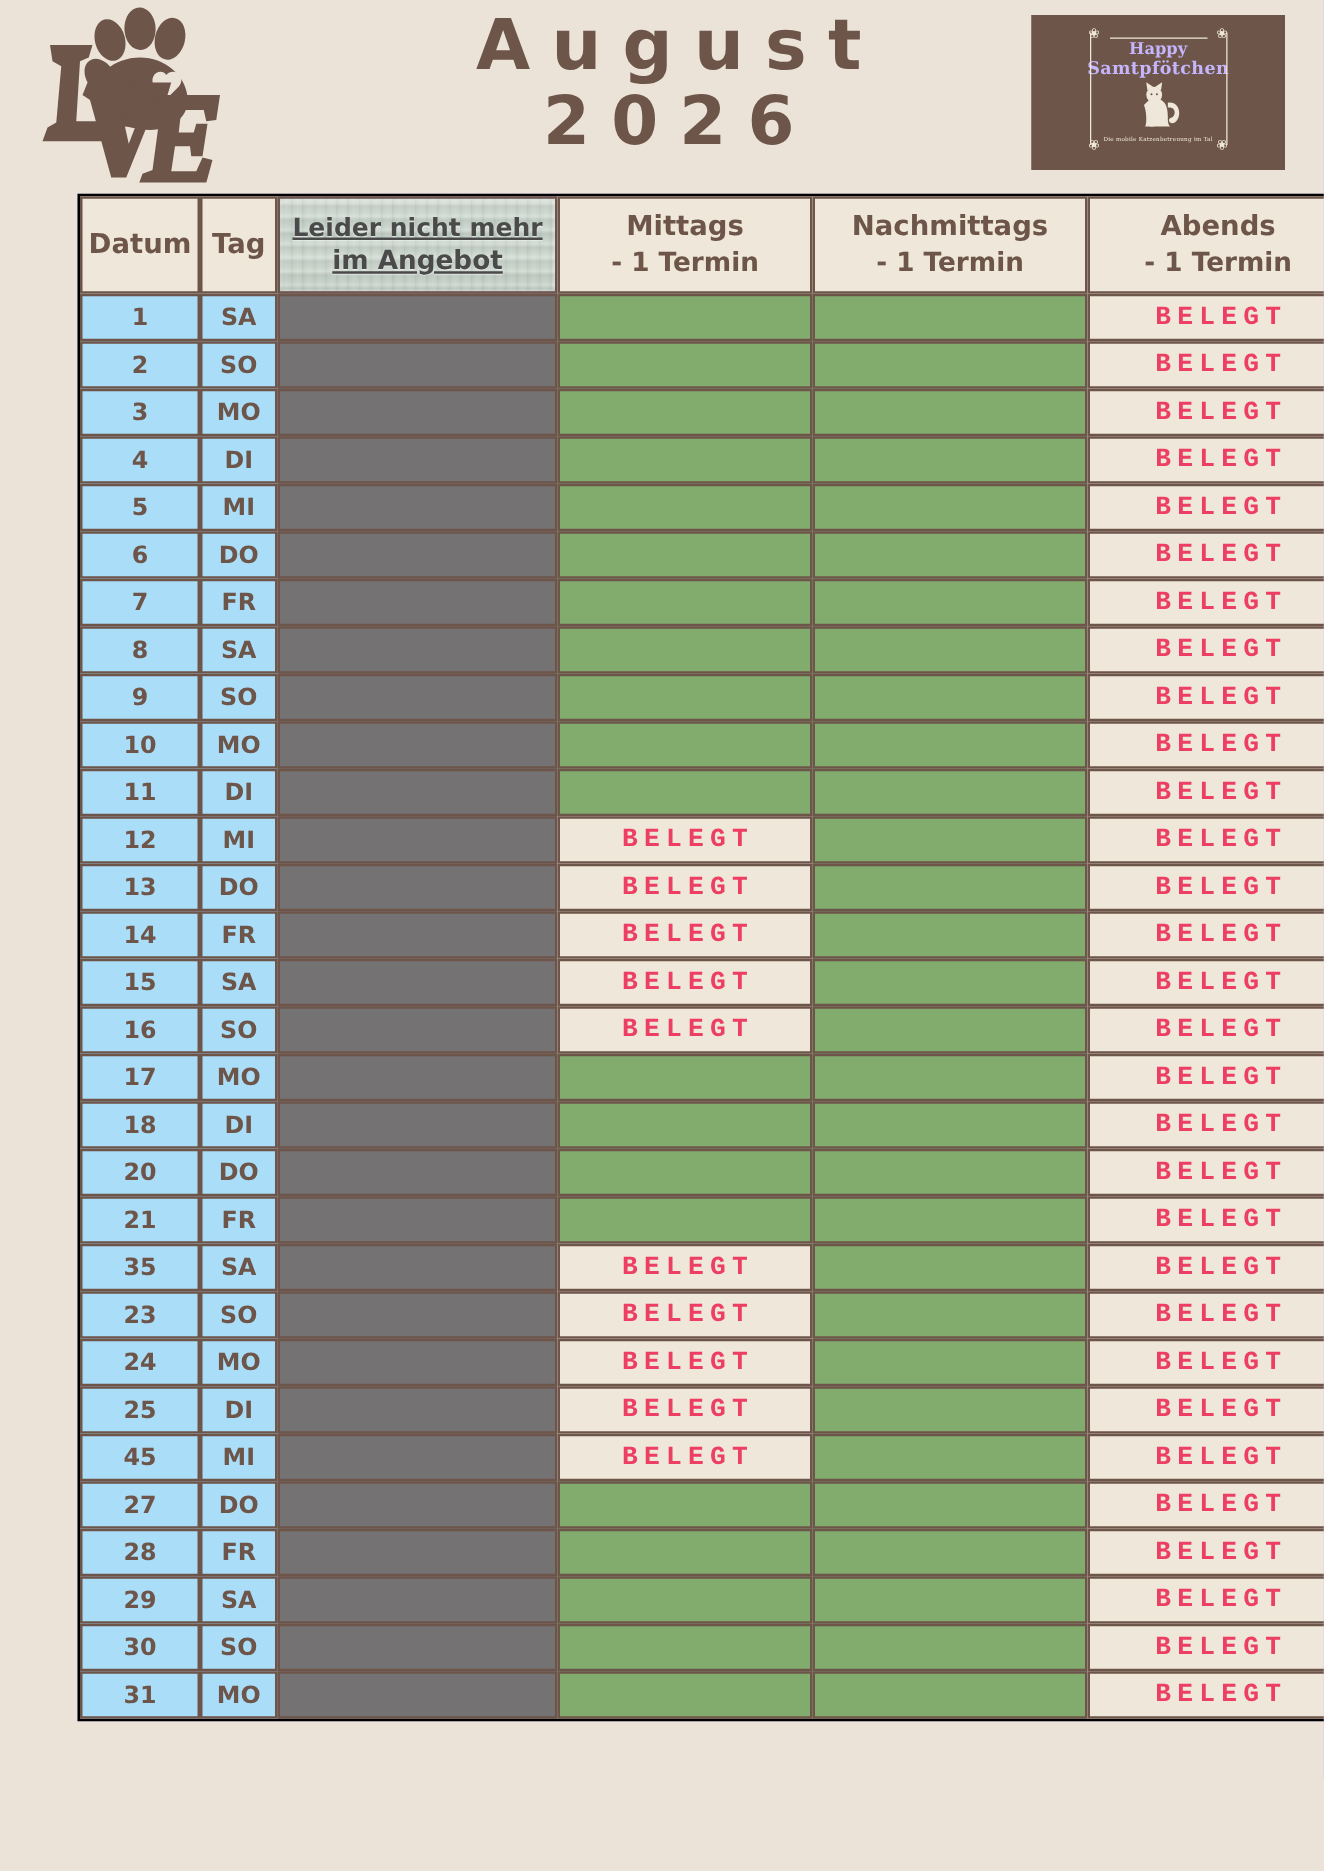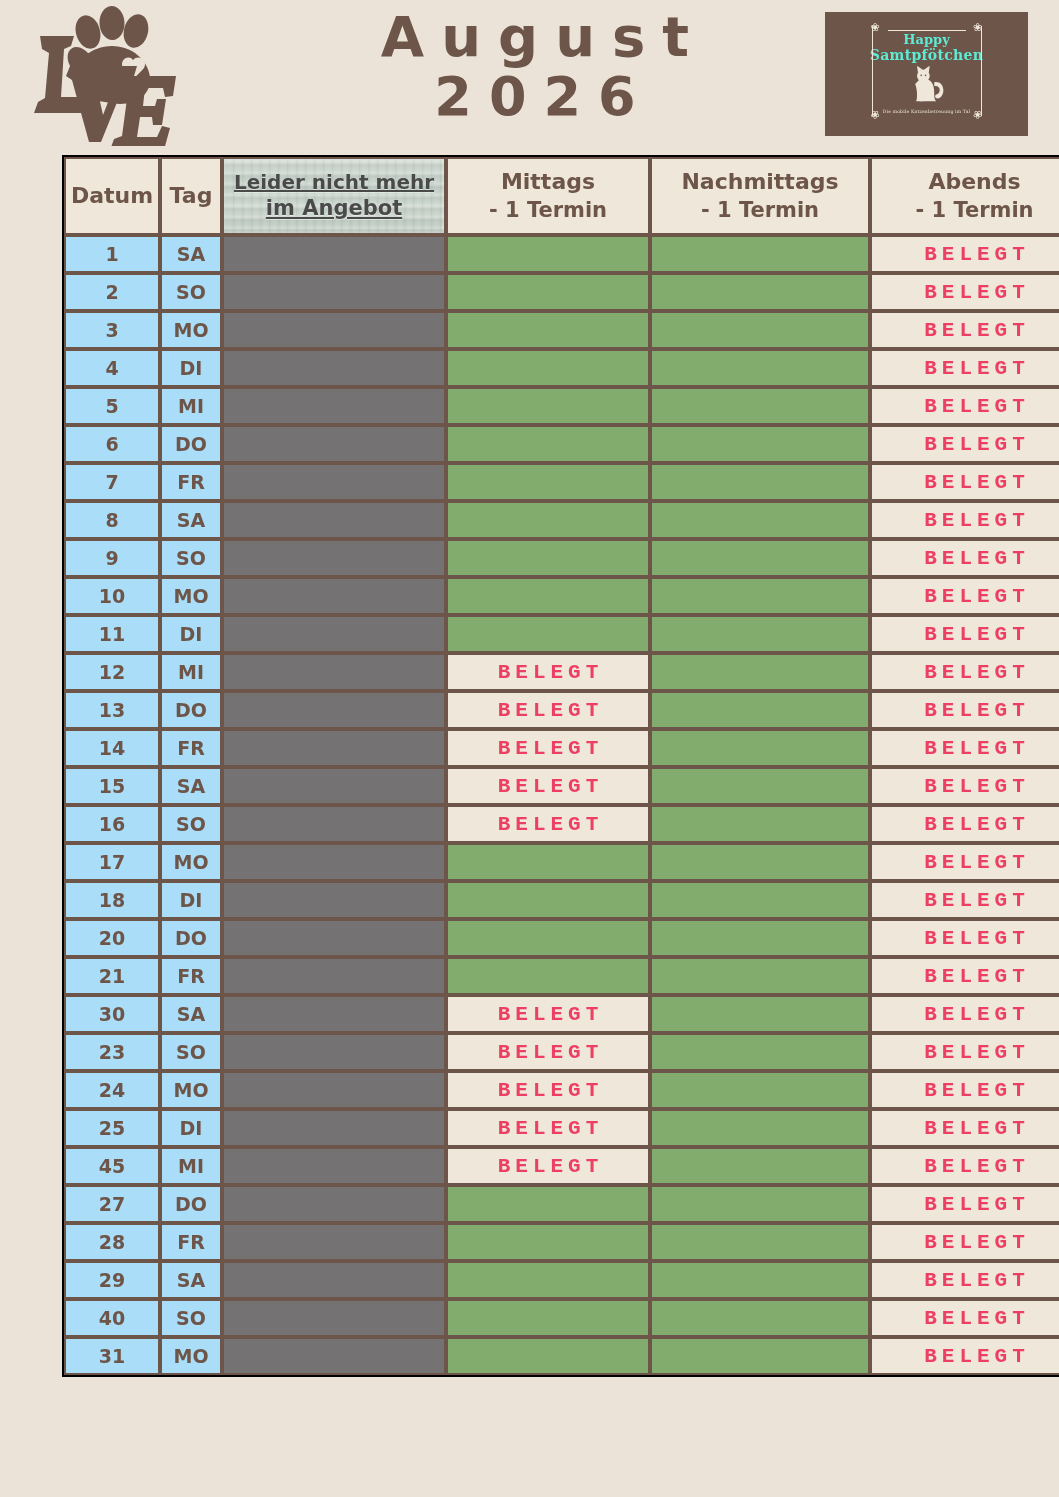--- a/index.html
+++ b/index.html
@@ -67,21 +67,21 @@
     align-items: center;
     justify-content: flex-start;
   }
   .brand-rule {
     width: 78px;
     height: 1px;
     background: #efe7da;
     margin-top: 8px;
   }
   .brand-name {
-    color: #5eead4;
+    color: #c4b5fd;
     font-family: "DejaVu Serif", serif;
     font-weight: bold;
     font-size: 13px;
     line-height: 1.12;
     text-align: center;
     margin-top: 2px;
   }
   .brand-name .l2 { font-size: 14px; display:block; letter-spacing: .3px;}
   .brand-cat {
     margin-top: 1px;
@@ -461,21 +461,21 @@
         </tr>
         <tr>
           <td class="date-cell">21</td>
           <td class="day-cell">FR</td>
           <td class="slot-closed"></td>
           <td class="slot-free"></td>
           <td class="slot-free"></td>
           <td class="slot-booked">BELEGT</td>
         </tr>
         <tr>
-          <td class="date-cell">30</td>
+          <td class="date-cell">35</td>
           <td class="day-cell">SA</td>
           <td class="slot-closed"></td>
           <td class="slot-booked">BELEGT</td>
           <td class="slot-free"></td>
           <td class="slot-booked">BELEGT</td>
         </tr>
         <tr>
           <td class="date-cell">23</td>
           <td class="day-cell">SO</td>
           <td class="slot-closed"></td>
@@ -525,21 +525,21 @@
         </tr>
         <tr>
           <td class="date-cell">29</td>
           <td class="day-cell">SA</td>
           <td class="slot-closed"></td>
           <td class="slot-free"></td>
           <td class="slot-free"></td>
           <td class="slot-booked">BELEGT</td>
         </tr>
         <tr>
-          <td class="date-cell">40</td>
+          <td class="date-cell">30</td>
           <td class="day-cell">SO</td>
           <td class="slot-closed"></td>
           <td class="slot-free"></td>
           <td class="slot-free"></td>
           <td class="slot-booked">BELEGT</td>
         </tr>
         <tr>
           <td class="date-cell">31</td>
           <td class="day-cell">MO</td>
           <td class="slot-closed"></td>

